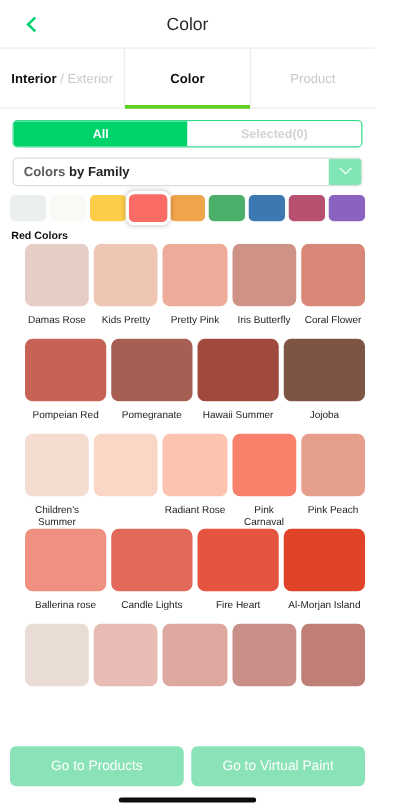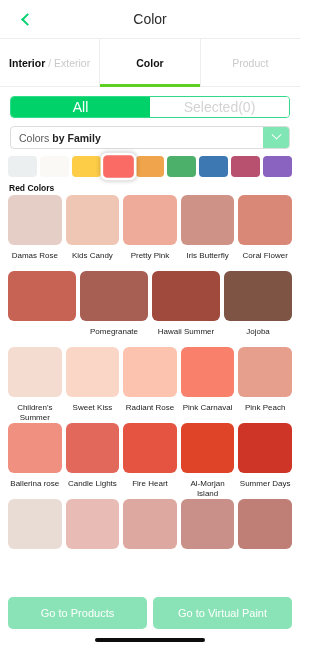--- a/index.html
+++ b/index.html
@@ -49,45 +49,45 @@
   .tab .seg-muted { color: #c9c9c9; }
   .tab.active .tab-label { font-weight: bold; color: #111; }
   .tab.inactive .tab-label { color: #c9c9c9; }
   .tab.active:after { content: ""; position: absolute; bottom: -1px; left: 0; right: 0;
                       height: 3px; background: #5ed022; }
 
   
   .segmented { margin: 9px 10px 0 10px; height: 22px; display: flex;
                border: 1px solid #31d98a; border-radius: 4px; overflow: hidden; }
   .seg-btn { flex: 1; display: flex; align-items: center; justify-content: center;
-             font-size: 14px; cursor: pointer; }
+             font-size: 10px; cursor: pointer; font-weight: bold; }
   .seg-btn.on { background: #00d26a; color: #fff; }
   .seg-btn.off { background: #fff; color: #d3d3d3; text-align: right; }
 
   
   .dropdown { margin: 8px 10px 0 10px; height: 23px; display: flex; align-items: stretch;
-              border: 1px solid #dcdcdc; border-radius: 4px; overflow: hidden; cursor: pointer; }
+              border: 1px solid #dcdcdc; border-radius: 4px; overflow: hidden; cursor: pointer; font-weight: bold; }
   .dropdown-text { flex: 1; display: flex; align-items: center; padding-left: 8px;
                    font-size: 10.5px; color: #5a5a5a; gap: 3px; }
   .dropdown-text b { color: #222; }
   .dropdown-arrow { width: 26px; background: #80e6b4; display: flex; align-items: center; justify-content: center; }
   .chev-down { width: 7px; height: 7px; border-right: 1.8px solid #fff;
                border-bottom: 1.8px solid #fff; transform: rotate(45deg) translate(-2px,-2px); }
 
   
   .family-strip { display: flex; gap: 3px; padding: 7px 8px 0 8px; }
   .family-sw { flex: 1; height: 21px; border-radius: 4px; cursor: pointer; }
   .family-sw.selected { box-shadow: 0 0 0 2.5px #fff, 0 0 4px 2.5px rgba(0,0,0,.22);
                         position: relative; z-index: 2; transform: scale(1.06); }
 
   
   .section-title { font-size: 8.5px; font-weight: bold; color: #111; padding: 6px 0 2px 9px; }
 
   
-  .grid-wrap { position: relative; height: 355px; overflow: hidden; }
+  .grid-wrap { position: relative; height: 355px; overflow: hidden; margin-left: 12px; }
   .color-row { display: flex; padding: 0 8px; gap: 4px; }
   .color-cell { flex: 1; display: flex; flex-direction: column; align-items: center; cursor: pointer; }
   .color-chip { width: 100%; height: 50px; border-radius: 6px; }
   .color-label { font-size: 8px; color: #1c1c1c; text-align: center;
                  line-height: 10px; margin-top: 6px; height: 20px; padding: 0 1px; }
 
   
   .bottom-bar { position: absolute; left: 0; right: 0; bottom: 0; height: 60px;
                 background: #fff; padding: 8px 8px 0 8px; display: flex; gap: 6px; }
   .bottom-btn { flex: 1; height: 32px; background: #89e3b6; border-radius: 5px; color: #fff;
@@ -155,38 +155,39 @@
   <div class="section-title">Red Colors</div>
 
   <div class="grid-wrap" id="color-grid">
       <div class="color-row">
         <div class="color-cell">
           <div class="color-chip" style="background: rgb(229, 206, 197);"></div>
           <div class="color-label">Damas Rose</div>
         </div>
         <div class="color-cell">
           <div class="color-chip" style="background: rgb(239, 198, 180);"></div>
-          <div class="color-label">Kids Candy</div>
+          <div class="color-label">Kids Pretty</div>
         </div>
         <div class="color-cell">
           <div class="color-chip" style="background: rgb(238, 171, 153);"></div>
           <div class="color-label">Pretty  Pink</div>
         </div>
         <div class="color-cell">
           <div class="color-chip" style="background: rgb(207, 146, 135);"></div>
           <div class="color-label">Iris Butterfly</div>
         </div>
         <div class="color-cell">
           <div class="color-chip" style="background: rgb(217, 136, 120);"></div>
           <div class="color-label">Coral Flower</div>
         </div>
       </div>
       <div class="color-row">
         <div class="color-cell">
           <div class="color-chip" style="background: rgb(199, 99, 85);"></div>
+          <div class="color-label">Pompeian Red</div>
         </div>
         <div class="color-cell">
           <div class="color-chip" style="background: rgb(168, 95, 83);"></div>
           <div class="color-label">Pomegranate</div>
         </div>
         <div class="color-cell">
           <div class="color-chip" style="background: rgb(160, 74, 61);"></div>
           <div class="color-label">Hawaii Summer</div>
         </div>
         <div class="color-cell">
@@ -194,21 +195,20 @@
           <div class="color-label">Jojoba</div>
         </div>
       </div>
       <div class="color-row">
         <div class="color-cell">
           <div class="color-chip" style="background: rgb(244, 220, 208);"></div>
           <div class="color-label">Children's Summer</div>
         </div>
         <div class="color-cell">
           <div class="color-chip" style="background: rgb(249, 214, 197);"></div>
-          <div class="color-label">Sweet Kiss</div>
         </div>
         <div class="color-cell">
           <div class="color-chip" style="background: rgb(252, 196, 174);"></div>
           <div class="color-label">Radiant Rose</div>
         </div>
         <div class="color-cell">
           <div class="color-chip" style="background: rgb(249, 128, 106);"></div>
           <div class="color-label">Pink Carnaval</div>
         </div>
         <div class="color-cell">
@@ -225,24 +225,20 @@
           <div class="color-chip" style="background: rgb(226, 104, 91);"></div>
           <div class="color-label">Candle Lights</div>
         </div>
         <div class="color-cell">
           <div class="color-chip" style="background: rgb(229, 84, 65);"></div>
           <div class="color-label">Fire Heart</div>
         </div>
         <div class="color-cell">
           <div class="color-chip" style="background: rgb(224, 68, 40);"></div>
           <div class="color-label">Al-Morjan Island</div>
-        </div>
-        <div class="color-cell">
-          <div class="color-chip" style="background: rgb(207, 53, 39);"></div>
-          <div class="color-label">Summer Days</div>
         </div>
       </div>
       <div class="color-row">
         <div class="color-cell">
           <div class="color-chip" style="background: rgb(232, 220, 213);"></div>
         </div>
         <div class="color-cell">
           <div class="color-chip" style="background: rgb(232, 188, 181);"></div>
         </div>
         <div class="color-cell">

